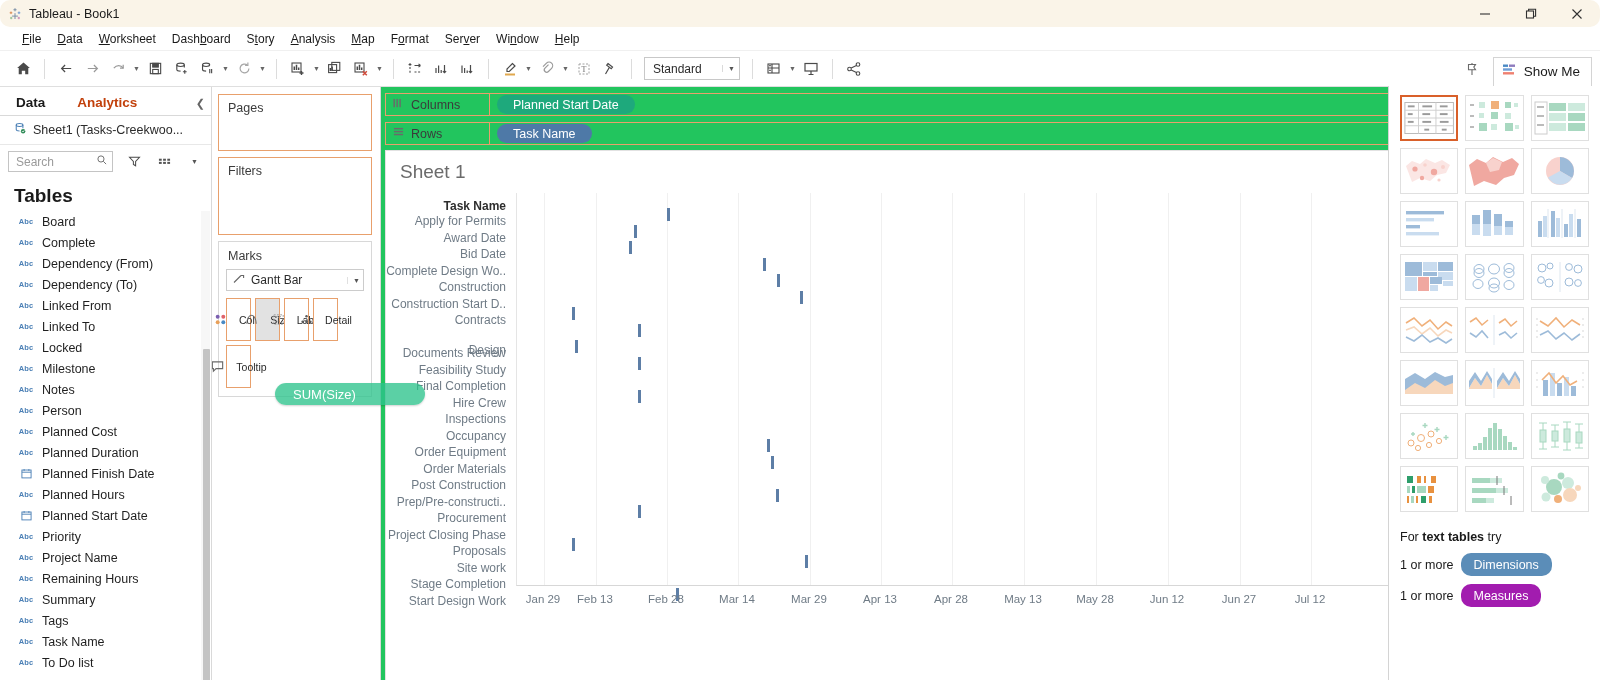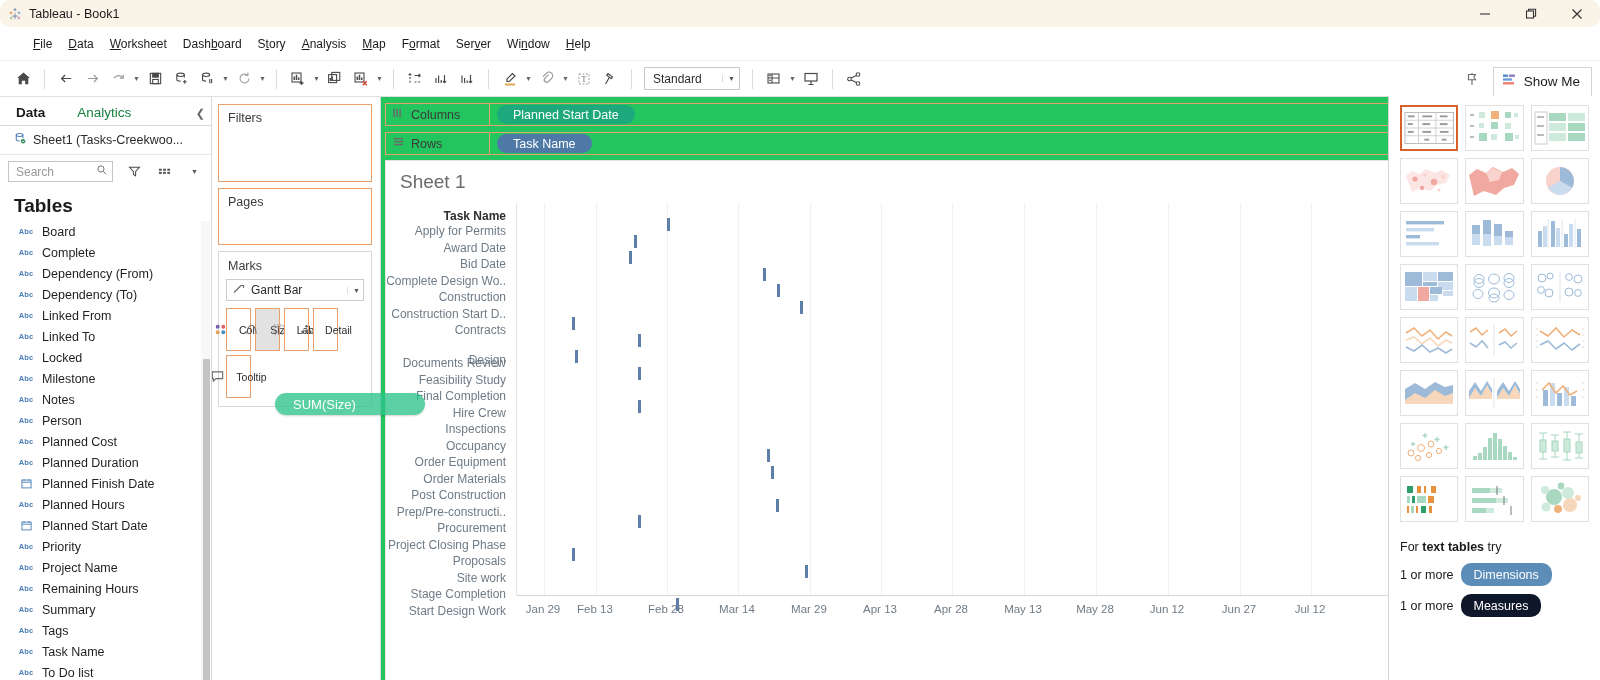--- a/index.html
+++ b/index.html
@@ -27,23 +27,23 @@
   .win-controls { position: absolute; right: 0; top: 0; height: 27px; display: flex; }
   .win-btn {
     width: 46px; height: 27px; display: flex;
     align-items: center; justify-content: center;
     font-size: 13px; color: #303030;
   }
   .win-btn svg { display:block; }
 
   
   .menubar {
-    height: 34px; background: #ffffff;
+    height: 24px; background: #ffffff;
     display: flex; align-items: center;
-    padding-left: 25px; border-bottom: 1px solid #f0f0f0;
+    padding-left: 14px; border-bottom: 1px solid #f0f0f0;
   }
   .menu-item {
     font-size: 12px; color: #1a1a1a;
     padding: 2px 8px; white-space: nowrap;
   }
   .menu-item u { text-decoration: underline; }
 
   
   .toolbar {
     height: 36px; background: #ffffff;
@@ -80,21 +80,21 @@
   }
 
   
   .main { display: flex; height: calc(680px - 27px - 22px - 36px); position: relative; }
 
   
   .datapane { width: 212px; background: #fff; border-right: 1px solid #d9d9d9;
               display: flex; flex-direction: column; position: relative; }
   .dp-tabs { display: flex; align-items: flex-end; height: 29px;
              border-bottom: 1px solid #d9d9d9; position: relative; }
-  .dp-tab { font-size: 13.5px; padding: 4px 16px 5px; color: #15803d; }
+  .dp-tab { font-size: 13.5px; padding: 4px 16px 5px; color: #c2410c; font-weight: bold; }
   .dp-tab.active { font-weight: bold; color: #1a1a1a; }
   .dp-collapse { position: absolute; right: 6px; bottom: 5px; font-size: 11px; color: #666; }
   .dp-source { display: flex; align-items: center; gap: 6px;
                padding: 6px 10px 6px 14px; font-size: 12.5px; color: #2b2b2b;
                border-bottom: 1px solid #e8e8e8; }
   .dp-searchrow { display: flex; align-items: center; padding: 6px 8px 6px 8px; gap: 13px; }
   .dp-search { flex: 1; height: 21px; border: 1px solid #c4c4c4; background: #fff;
                display: flex; align-items: center; padding: 0 4px 0 7px;
                font-size: 12px; color: #9a9a9a; justify-content: space-between; }
   .dp-icobtn { width: 17px; height: 19px; display:flex; align-items:center; justify-content:center; color:#5c5c5c;}
@@ -182,21 +182,21 @@
              display:flex; align-items:center; justify-content:center; overflow:hidden;}
   .sm-cell.sel { border: 2px solid #d9602a; }
   .sm-foot { padding-top: 18px; }
   .sm-line1 { font-size: 12.5px; color: #1a1a1a; padding-bottom: 9px; }
   .sm-line1 b { font-weight: bold; }
   .sm-row { display: flex; align-items: center; gap: 7px; padding-bottom: 8px; }
   .sm-row .t { font-size: 12.5px; color: #1a1a1a; }
   .sm-pill { height: 23px; border-radius: 10px; color: #fff; font-size: 12.5px;
              display: inline-flex; align-items: center; padding: 0 13px; }
   .sm-pill.dim { background: #5b8db8; }
-  .sm-pill.mea { background: #0f172a; }
+  .sm-pill.mea { background: #a21caf; }
 </style>
 </head>
 <body>
 
 <div class="titlebar">
   <span class="tb-icon">
     <svg width="14" height="14" viewBox="0 0 14 14">
       <g stroke="#7a8fa6" stroke-width="1" fill="none">
         <path d="M7 1.2v3.1M5.45 2.75h3.1"></path>
         <path d="M3 4.5v2.6M1.7 5.8h2.6" stroke="#d98a52"></path>
@@ -565,25 +565,25 @@
           <span>Task Name</span>
         </div>
         <div class="dp-field">
           <span class="fi fi-abc">Abc</span>
           <span>To Do list</span>
         </div>
       </div>
   </div>
 
   <div class="shelfcol">
+    <div class="shelf-box shelf-pages">
+      <div class="shelf-title">Pages</div>
+    </div>
     <div class="shelf-box shelf-filters">
       <div class="shelf-title">Filters</div>
-    </div>
-    <div class="shelf-box shelf-pages">
-      <div class="shelf-title">Pages</div>
     </div>
     <div class="marks-box">
       <div class="marks-title">Marks</div>
       <div class="marks-select">
         <span class="lft">
           <span>
             <svg width="12" height="10" viewBox="0 0 12 10" fill="none" stroke="#666" stroke-width="1.1">
                 <path d="M1 8.5L8 1.5"></path>
                 <path d="M8 1.5h2.6v2.6"></path>
               </svg>

